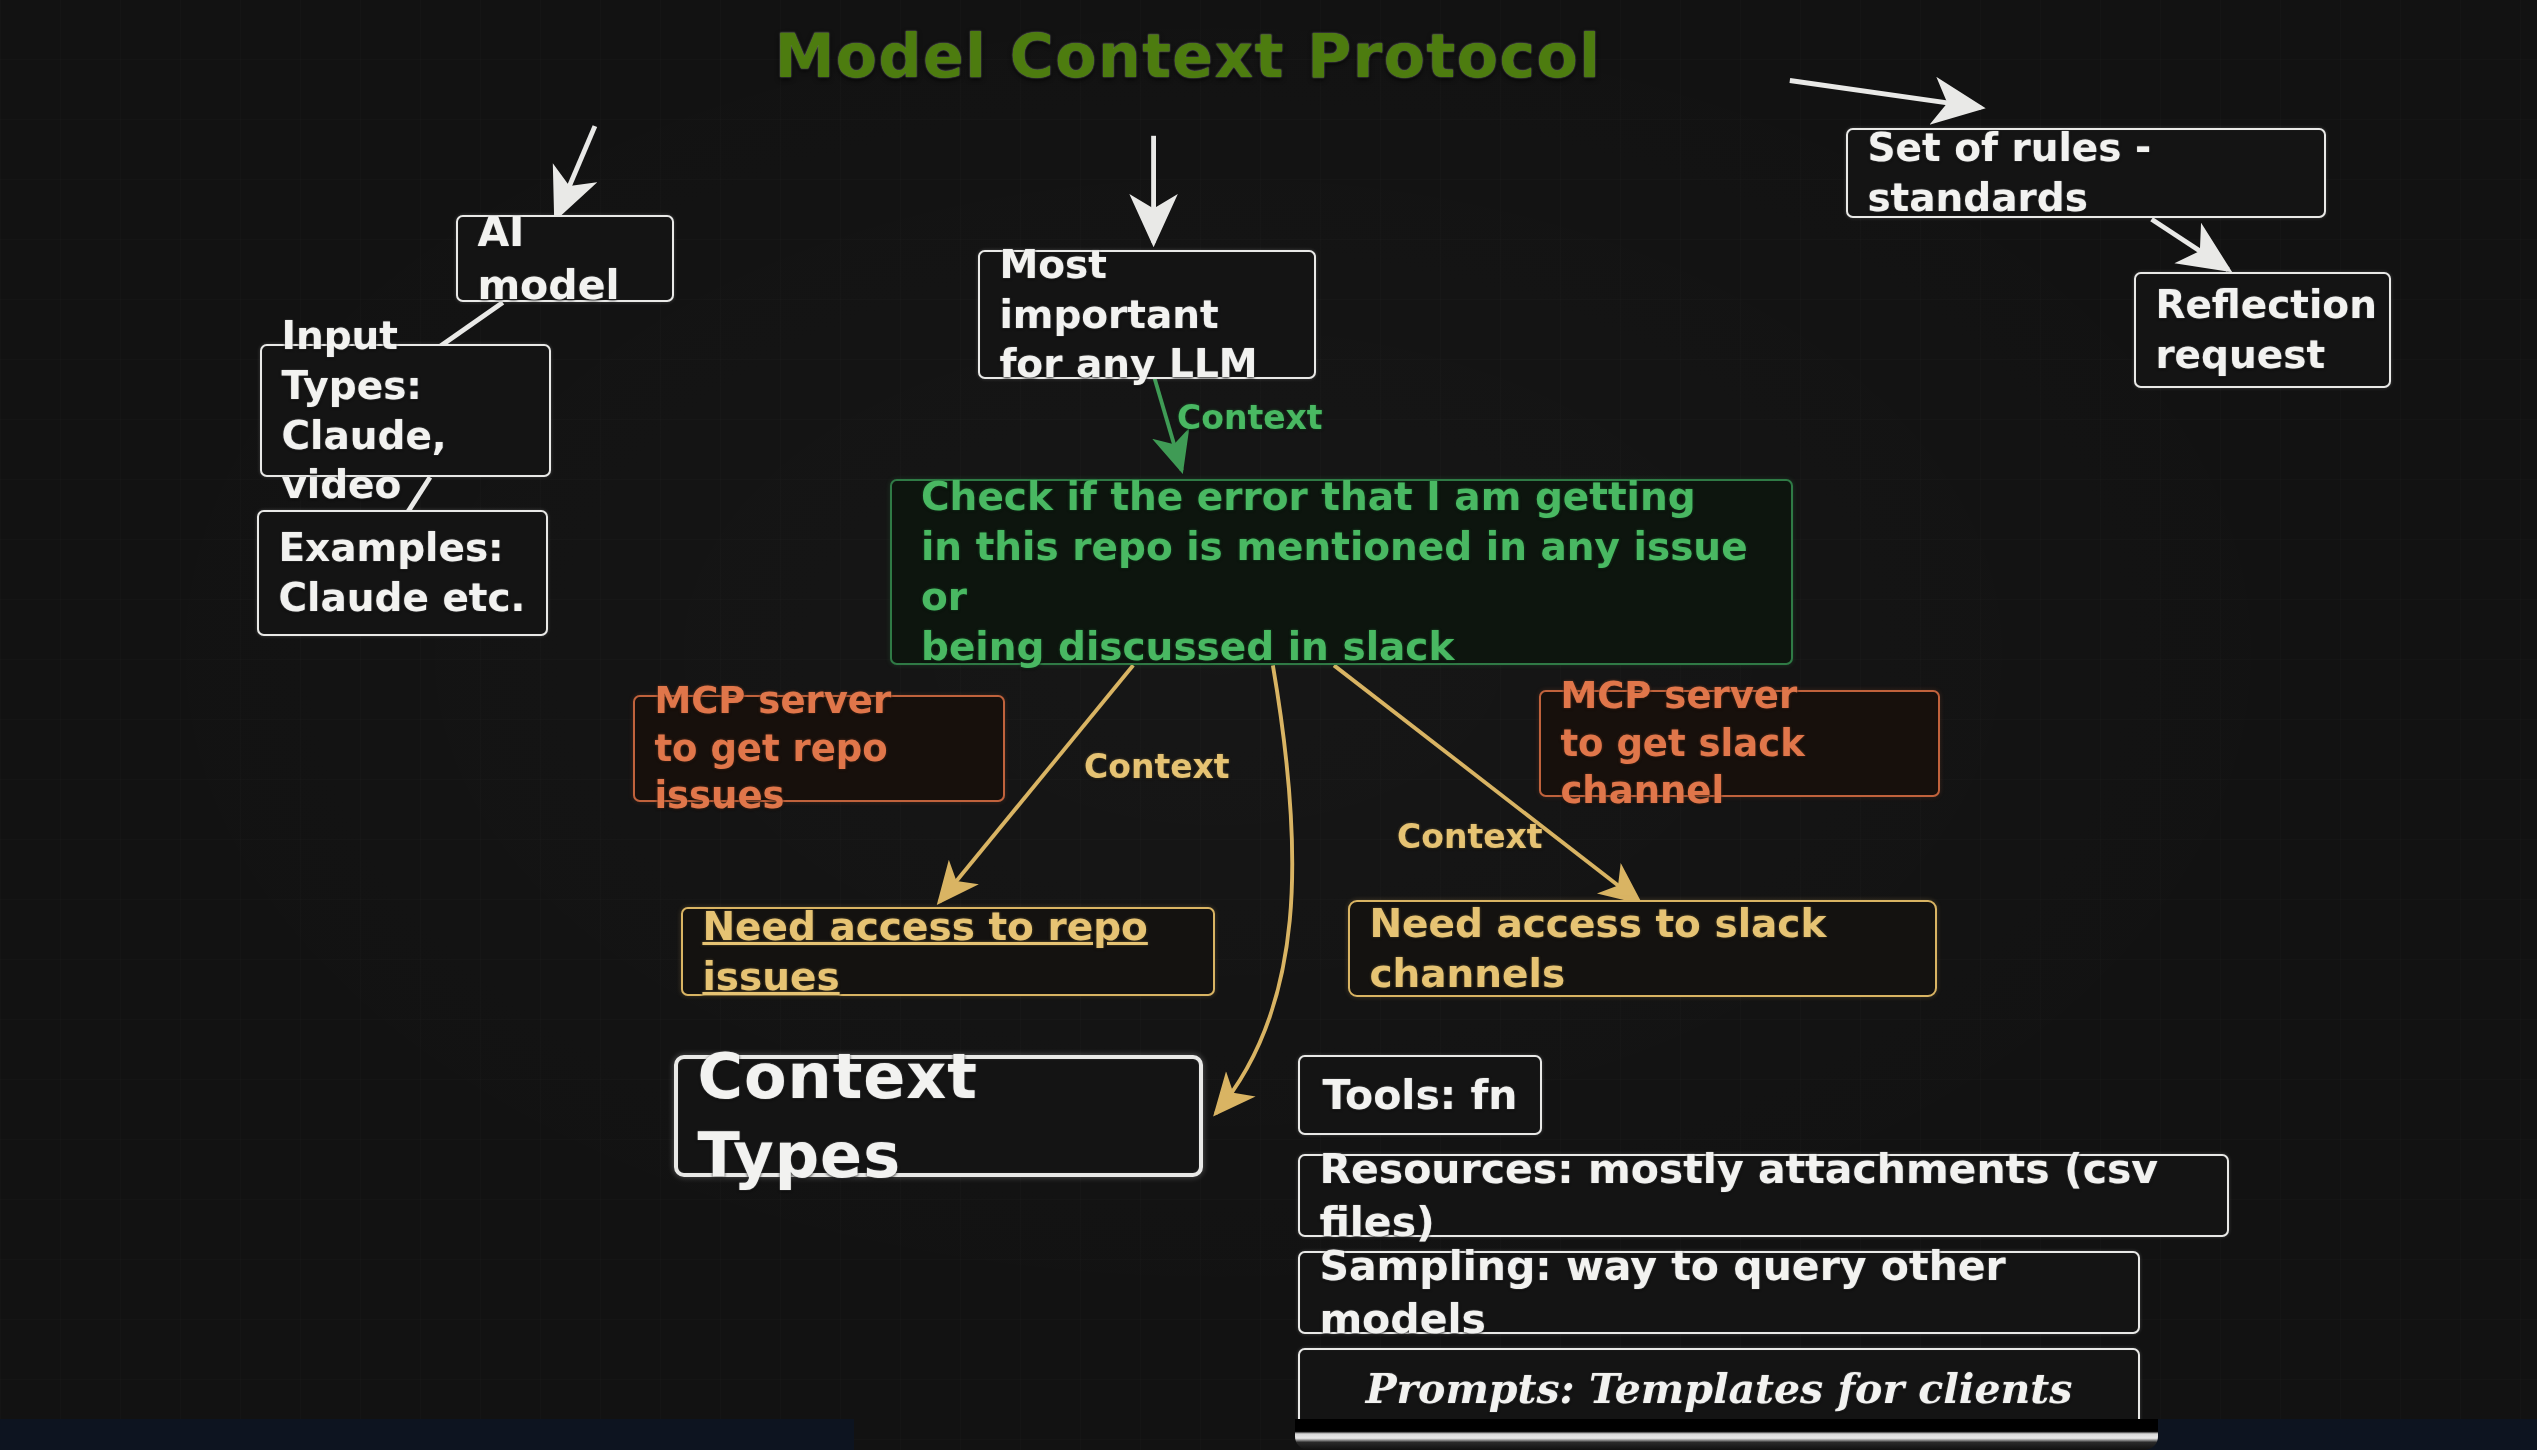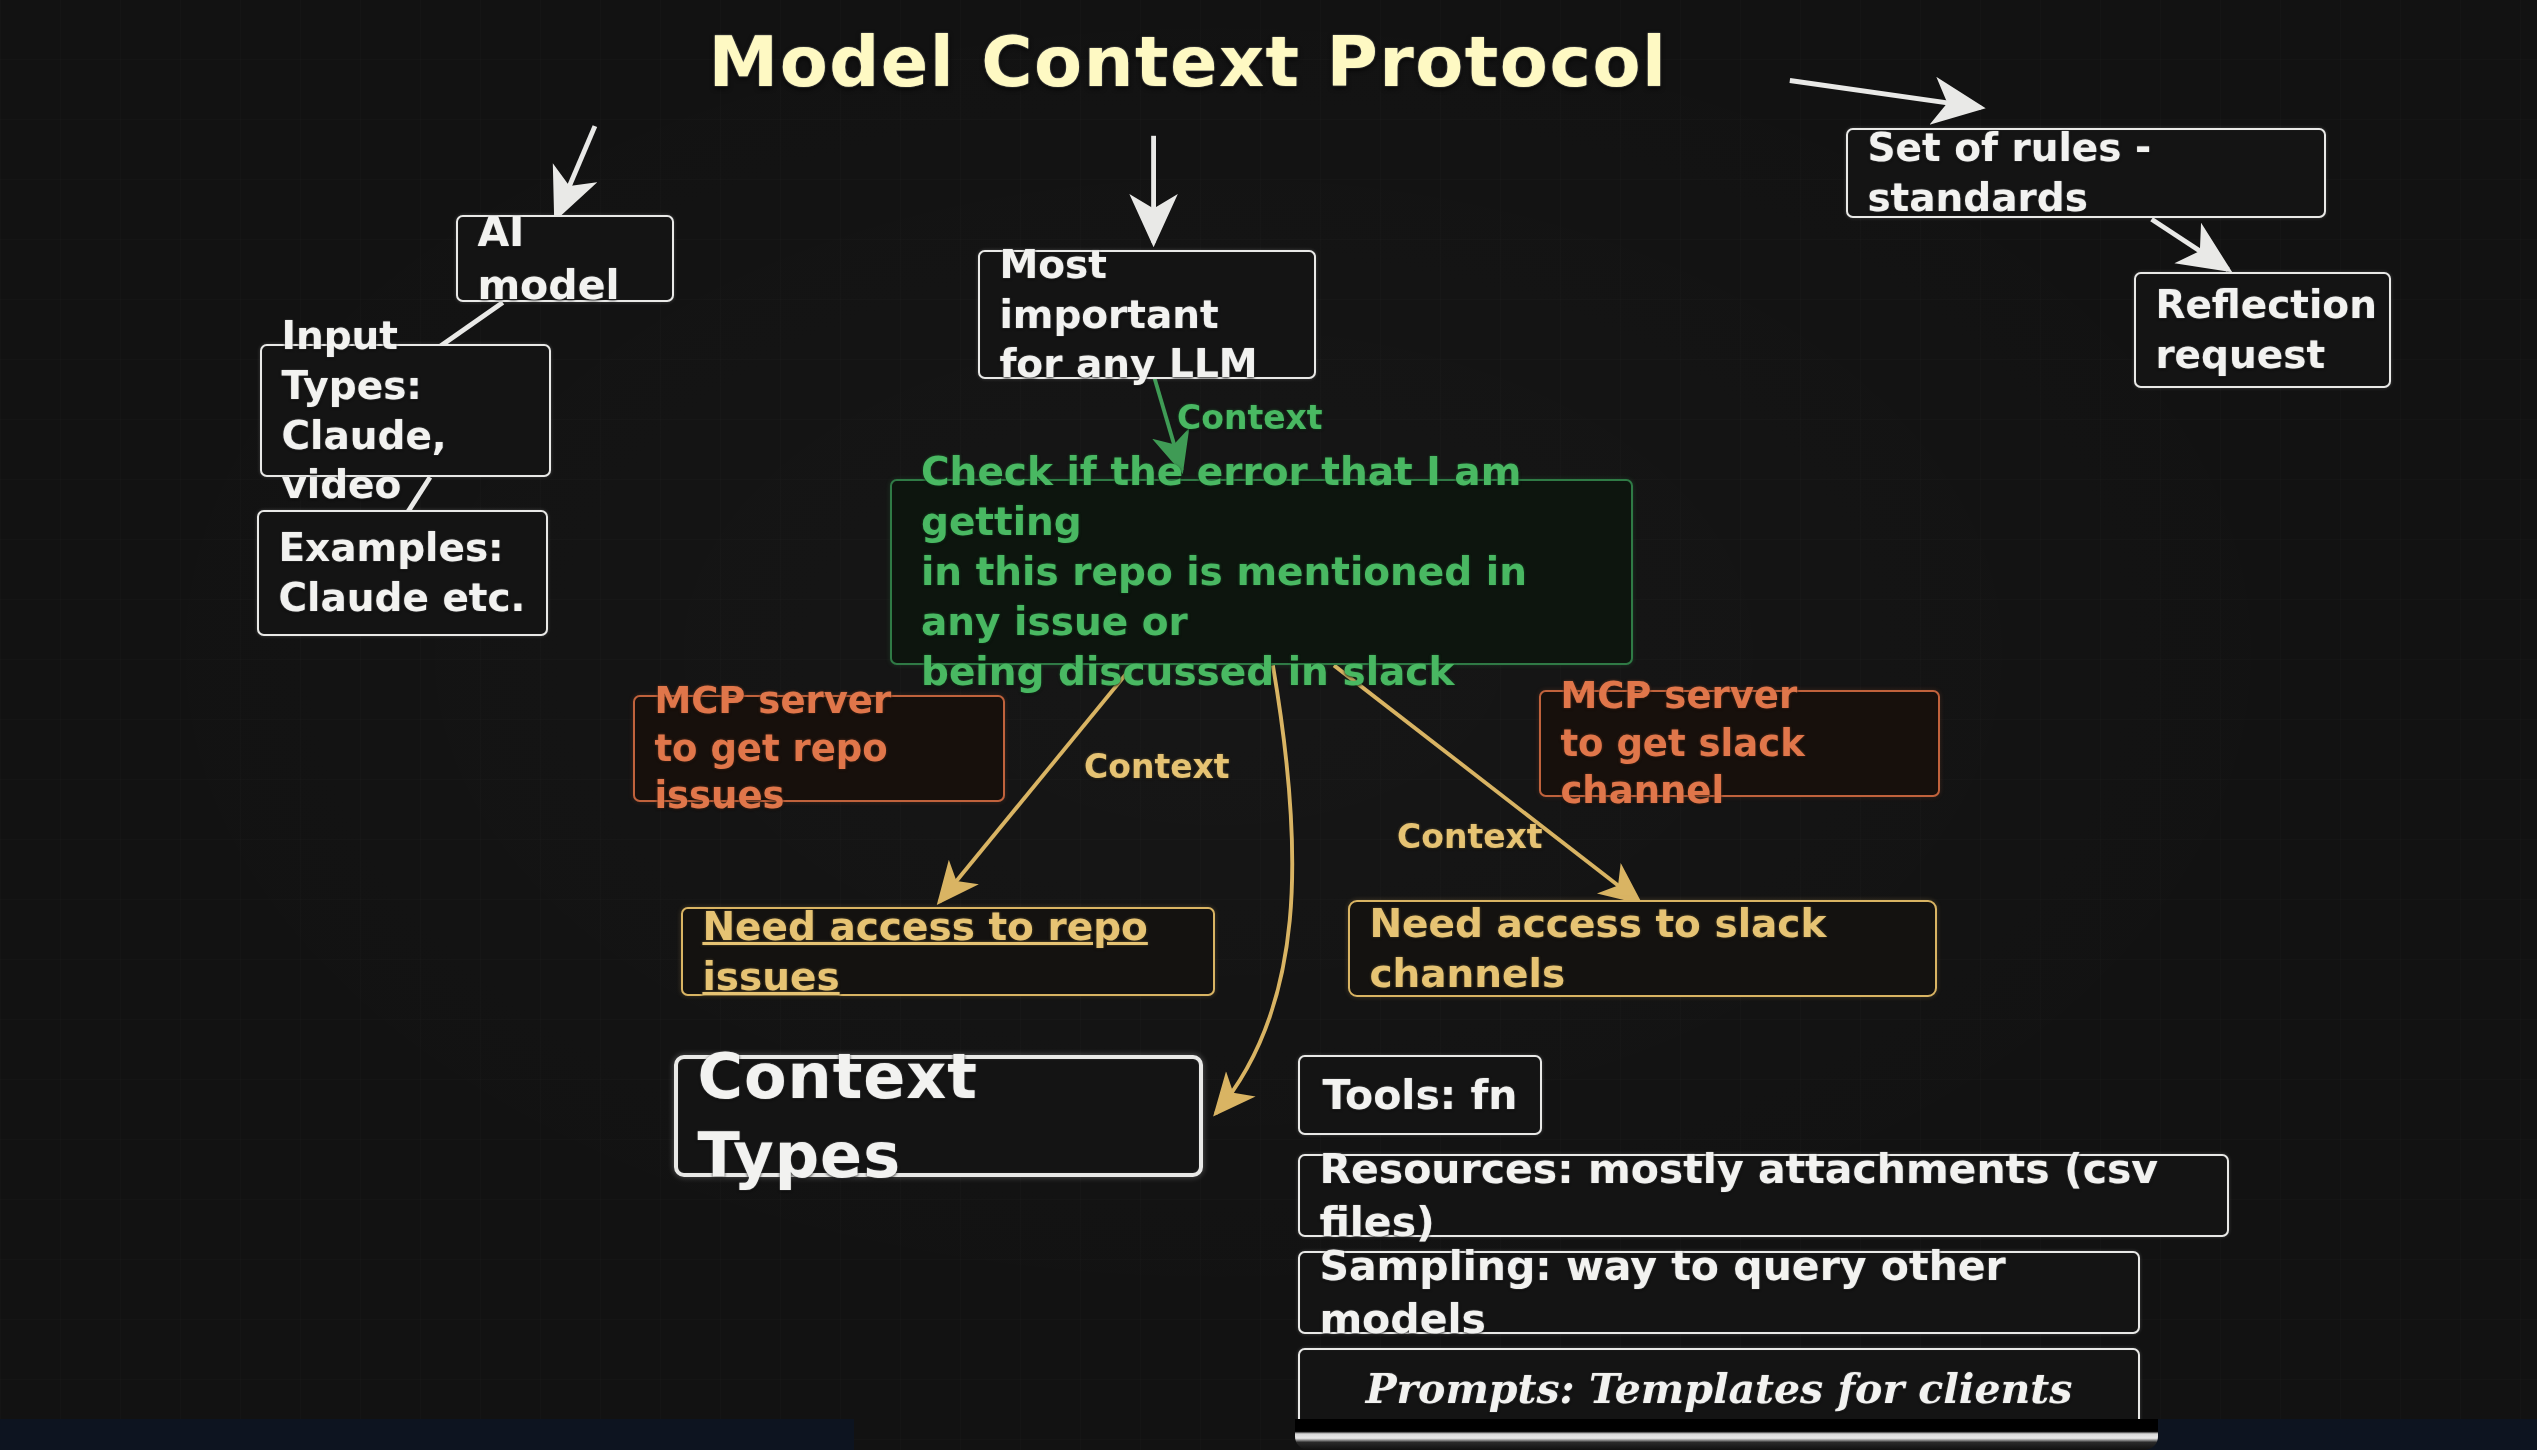--- a/index.html
+++ b/index.html
@@ -38,24 +38,24 @@
     pointer-events: none;
   }
 
   
   #title {
     position: absolute;
     left: 601px;
     top: 21.3px;
     width: 1174px;
     text-align: center;
-    color: #fef9c3;
+    color: #4d7c0f;
     font-family: "DejaVu Sans", "Liberation Sans", sans-serif;
     font-weight: 700;
-    font-size: 70px;
+    font-size: 60px;
     letter-spacing: 1.5px;
     text-shadow: 0 0 1.9px rgba(255,255,255,0.55), 0 1.9px 4.9px rgba(0,0,0,0.9);
     white-space: nowrap;
   }
 
   
   .node {
     position: absolute;
     box-sizing: border-box;
     display: flex;
@@ -220,21 +220,21 @@
 
   <div class="node white fs-40" style="left:1846px; top:128px; width:480px; height:90px; align-items:center;">
     <span class="line">Set of rules - standards</span>
   </div>
 
   <div class="node white fs-40" style="left:2134px; top:272px; width:257px; height:116px;">
     <span class="line">Reflection</span>
     <span class="line">request</span>
   </div>
 
-  <div class="node green fs-40" style="left:890px; top:479px; width:743px; height:186px; padding:13.6px 29px;">
+  <div class="node green fs-40" style="left:890px; top:479px; width:903px; height:186px; padding:13.6px 29px;">
     <span class="line">Check if the error that I am getting</span>
     <span class="line">in this repo is mentioned in any issue or</span>
     <span class="line">being discussed in slack</span>
   </div>
 
   <div class="edge-label green-l" style="left:1177px; top:398px;">Context</div>
 
   <div class="node orange fs-38" style="left:633px; top:695px; width:372px; height:107px;">
     <span class="line">MCP server</span>
     <span class="line">to get repo issues</span>

